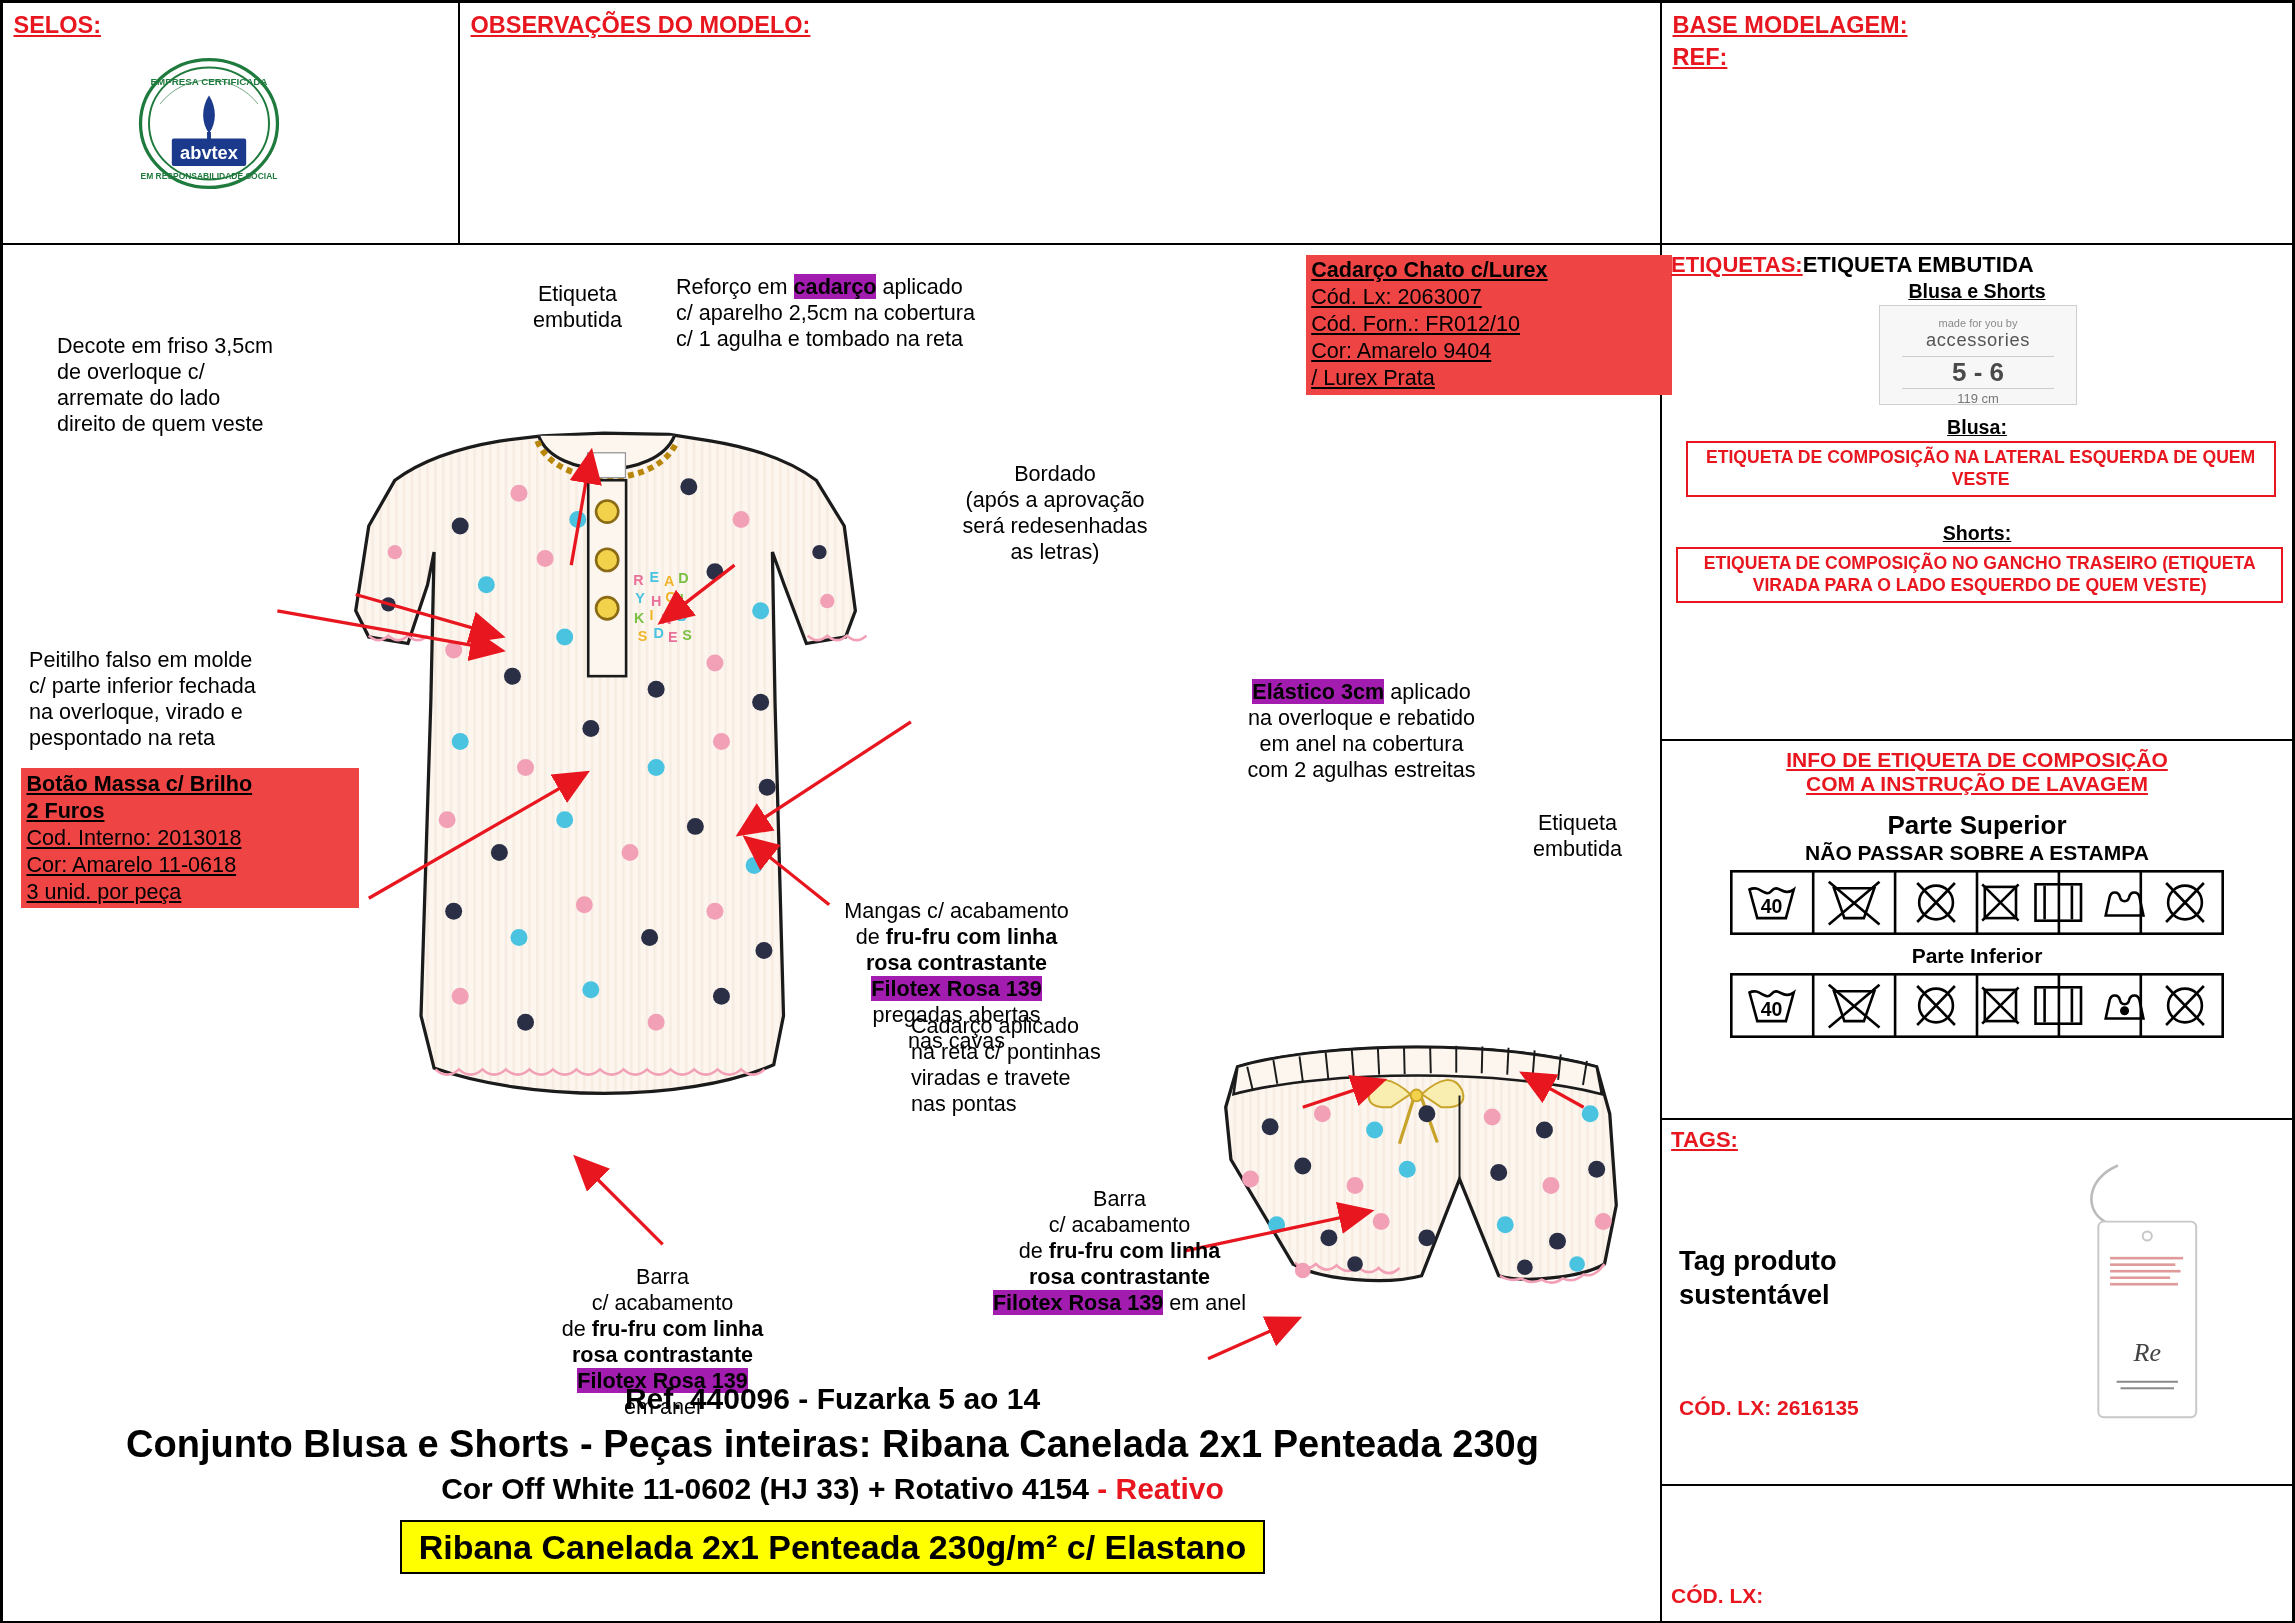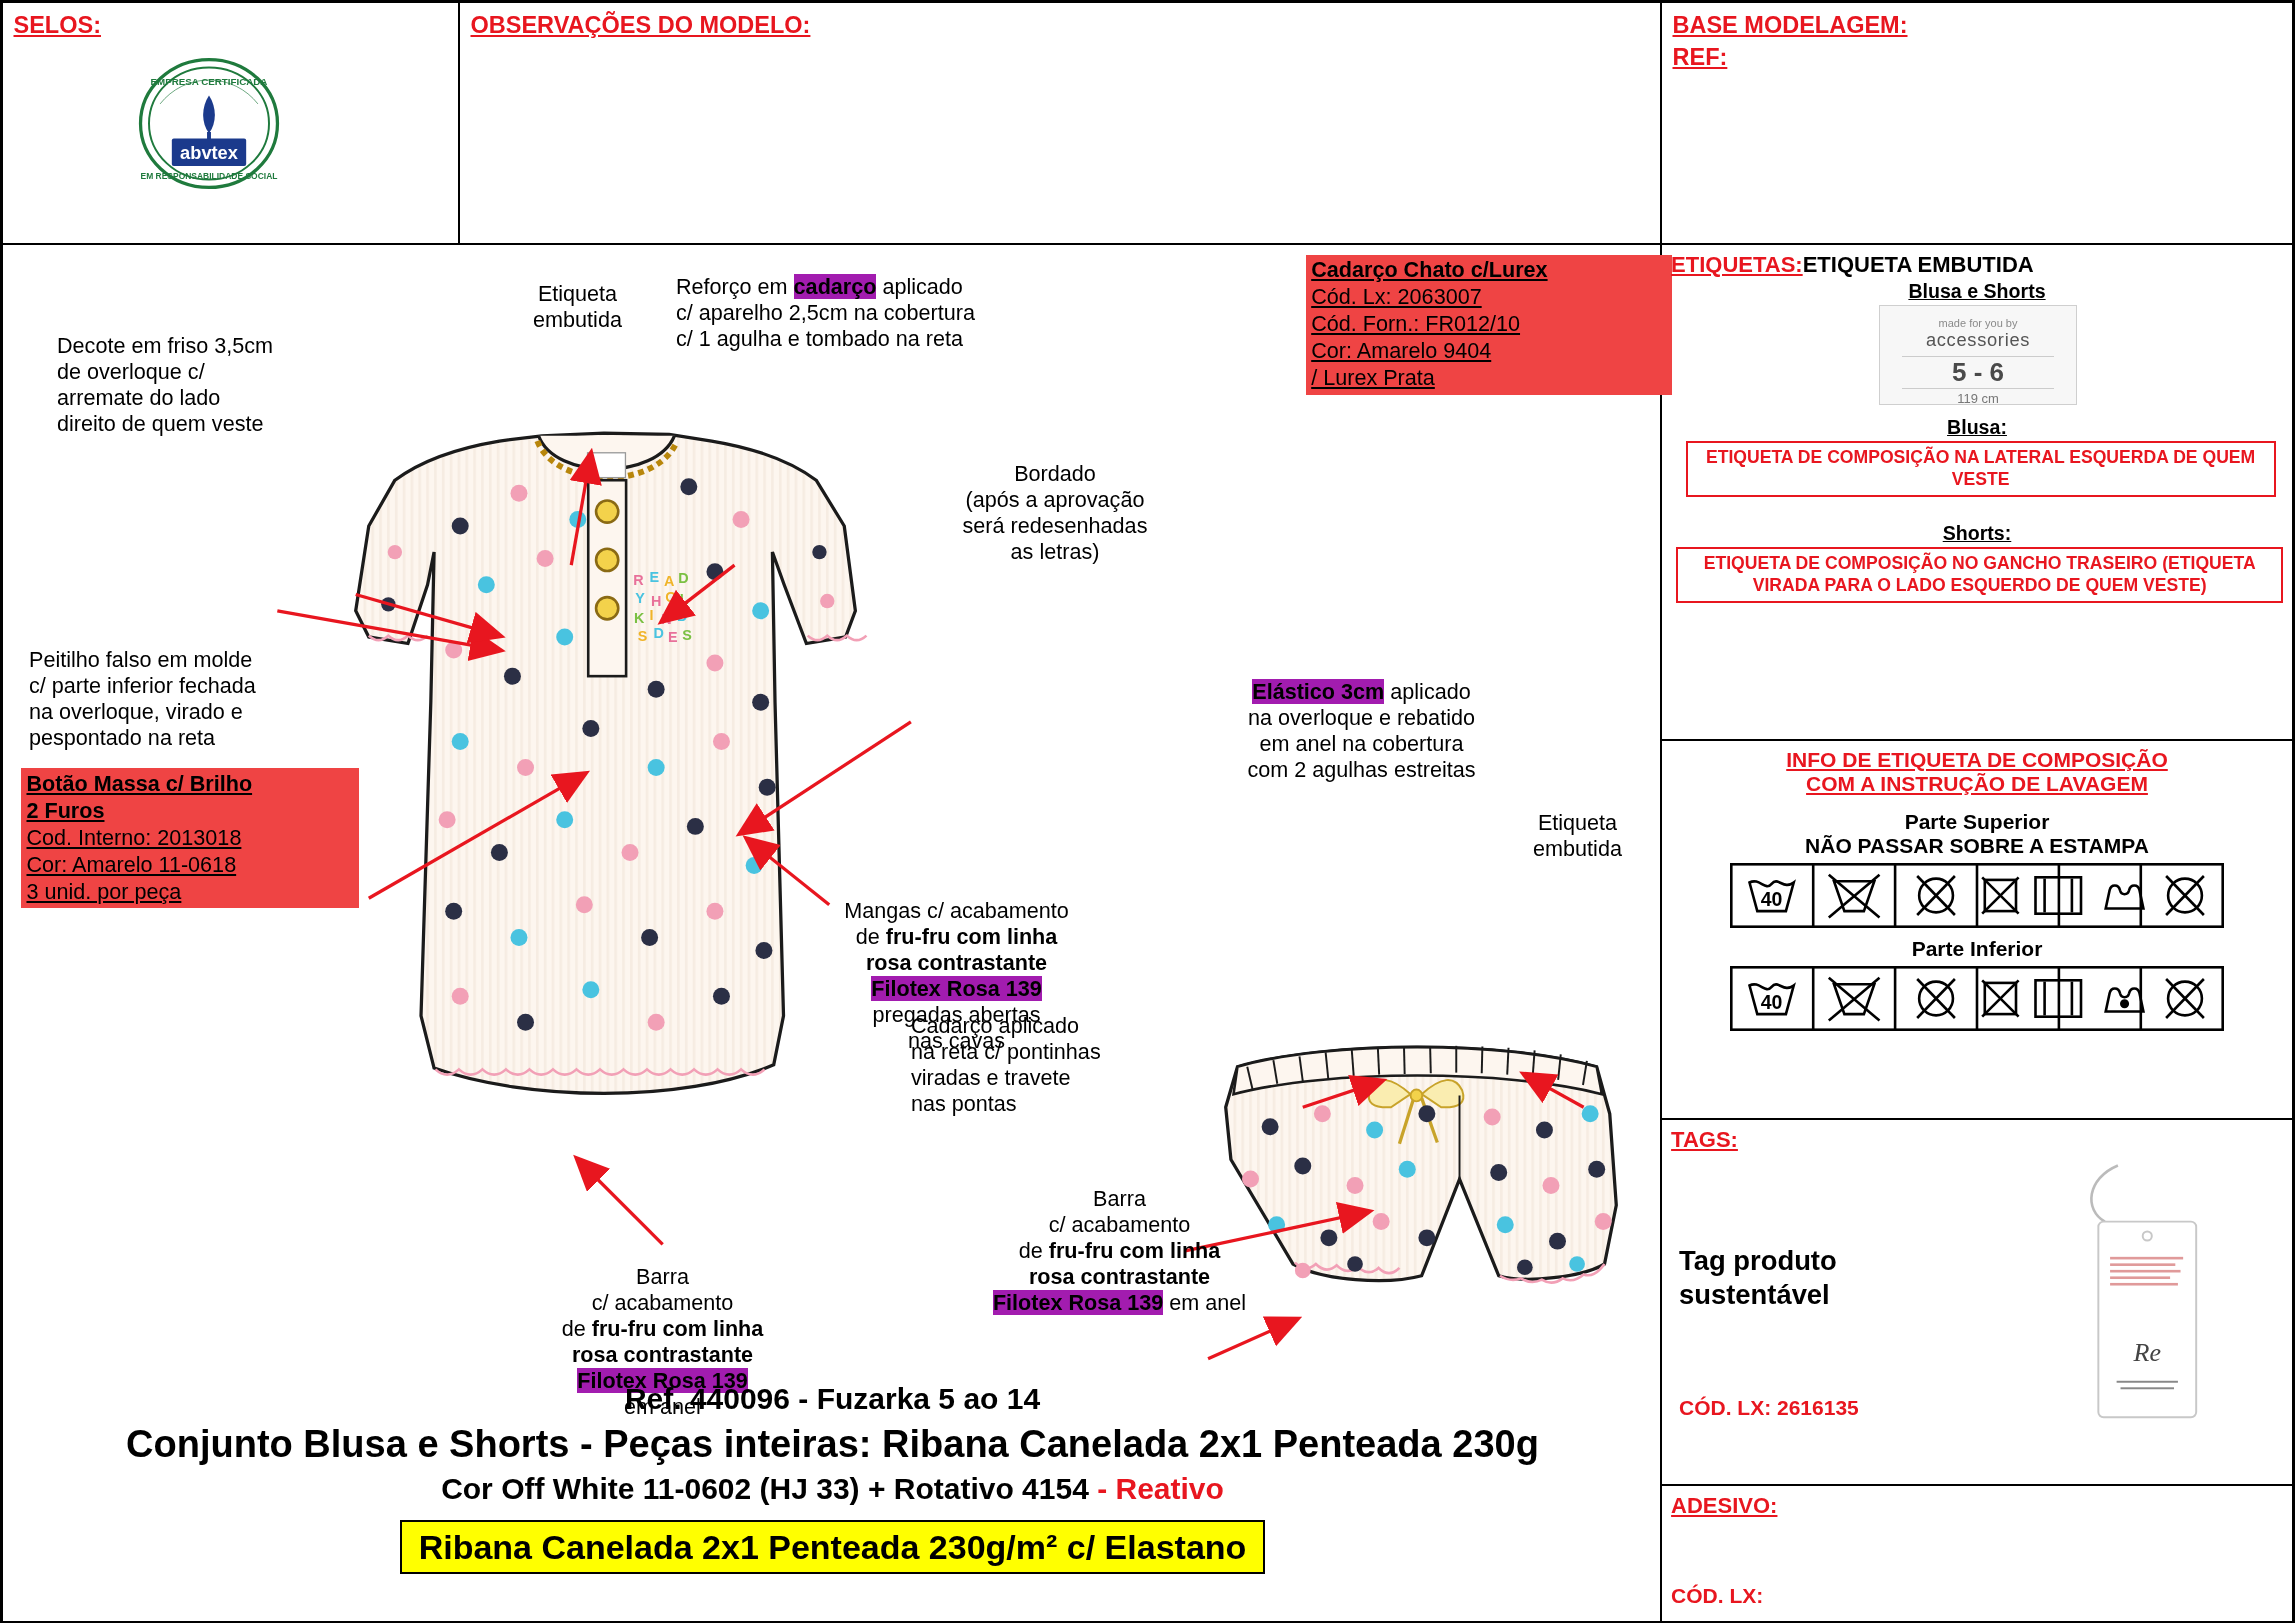--- a/index.html
+++ b/index.html
@@ -380,21 +380,21 @@
     <div style="position:absolute;left:23.5px;top:196px;width:581px;border:2px solid #e8161f;color:#e8161f;font-size:17.6px;font-weight:bold;text-align:center;padding:3.9px 2.6px;line-height:1.25;">ETIQUETA DE COMPOSIÇÃO NA LATERAL ESQUERDA DE QUEM VESTE</div>
 
     <div class="ctr" style="position:absolute;left:0;top:277px;width:100%;font-size:19.6px;font-weight:bold;text-decoration:underline;">Shorts:</div>
     <div style="position:absolute;left:14.4px;top:302px;width:600px;border:2px solid #e8161f;color:#e8161f;font-size:17.6px;font-weight:bold;text-align:center;padding:3.9px 1.3px;line-height:1.25;">ETIQUETA DE COMPOSIÇÃO NO GANCHO TRASEIRO (ETIQUETA VIRADA PARA O LADO ESQUERDO DE QUEM VESTE)</div>
   </div>
 
   <div class="cell" id="r-info">
     <div class="ctr redu" style="font-size:21px;font-weight:bold;margin-top:6.5px;">INFO DE ETIQUETA DE COMPOSIÇÃO</div>
     <div class="ctr redu" style="font-size:21px;font-weight:bold;">COM A INSTRUÇÃO DE LAVAGEM</div>
 
-    <div class="ctr" style="font-size:21px;font-weight:bold;margin-top:14.4px;">Parte Superior</div>
+    <div class="ctr" style="font-size:26px;font-weight:bold;margin-top:14.4px;">Parte Superior</div>
     <div class="ctr" style="font-size:21px;font-weight:bold;">NÃO PASSAR SOBRE A ESTAMPA</div>
 
     <div style="display:flex;justify-content:center;margin-top:5.2px;">
       <svg width="496" height="65" viewBox="0 0 760 100">
         <rect x="2" y="2" width="756" height="96" fill="none" stroke="#000" stroke-width="4"></rect>
         <g stroke="#000" stroke-width="4" fill="none">
           <line x1="128" y1="2" x2="128" y2="98"></line>
             <line x1="254" y1="2" x2="254" y2="98"></line>
           <line x1="380" y1="2" x2="380" y2="98"></line>
             <line x1="506" y1="2" x2="506" y2="98"></line>
@@ -479,18 +479,17 @@
       </g>
       <text x="193" y="310" font-size="40" text-anchor="middle" fill="#444" font-family="'Liberation Serif',serif" font-style="italic">Re</text>
       <g fill="#888">
         <rect x="146" y="340" width="94" height="3"></rect>
           <rect x="152" y="350" width="82" height="3"></rect>
       </g>
     </svg>
   </div>
 
   <div class="cell" id="r-ades">
-    <div class="redu" style="font-size:22px;font-weight:bold;padding:6.5px 9.1px;">ADESIVO:</div>
     <div class="red" style="position:absolute;left:9.1px;top:98px;font-size:21px;font-weight:bold;">CÓD. LX:</div>
   </div>
 
 </div>
 
 
 </body></html>

